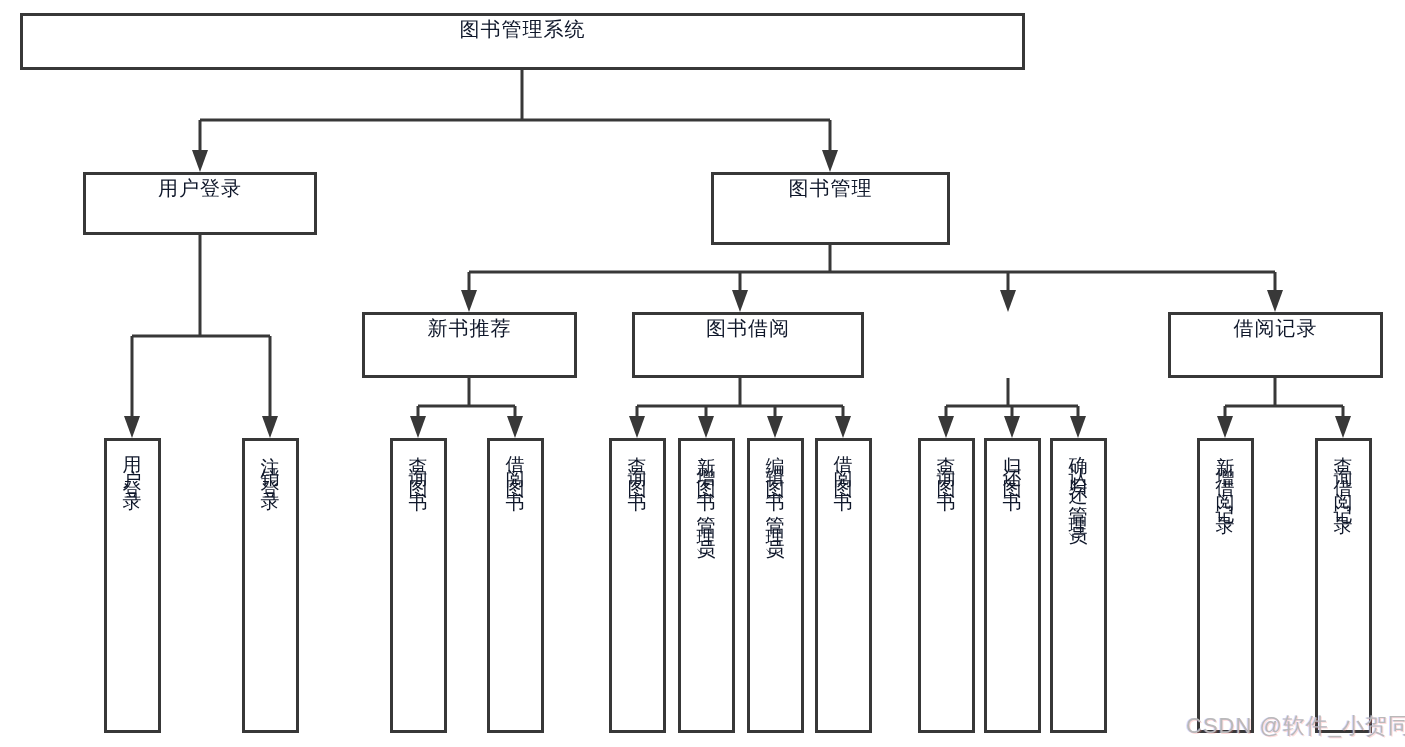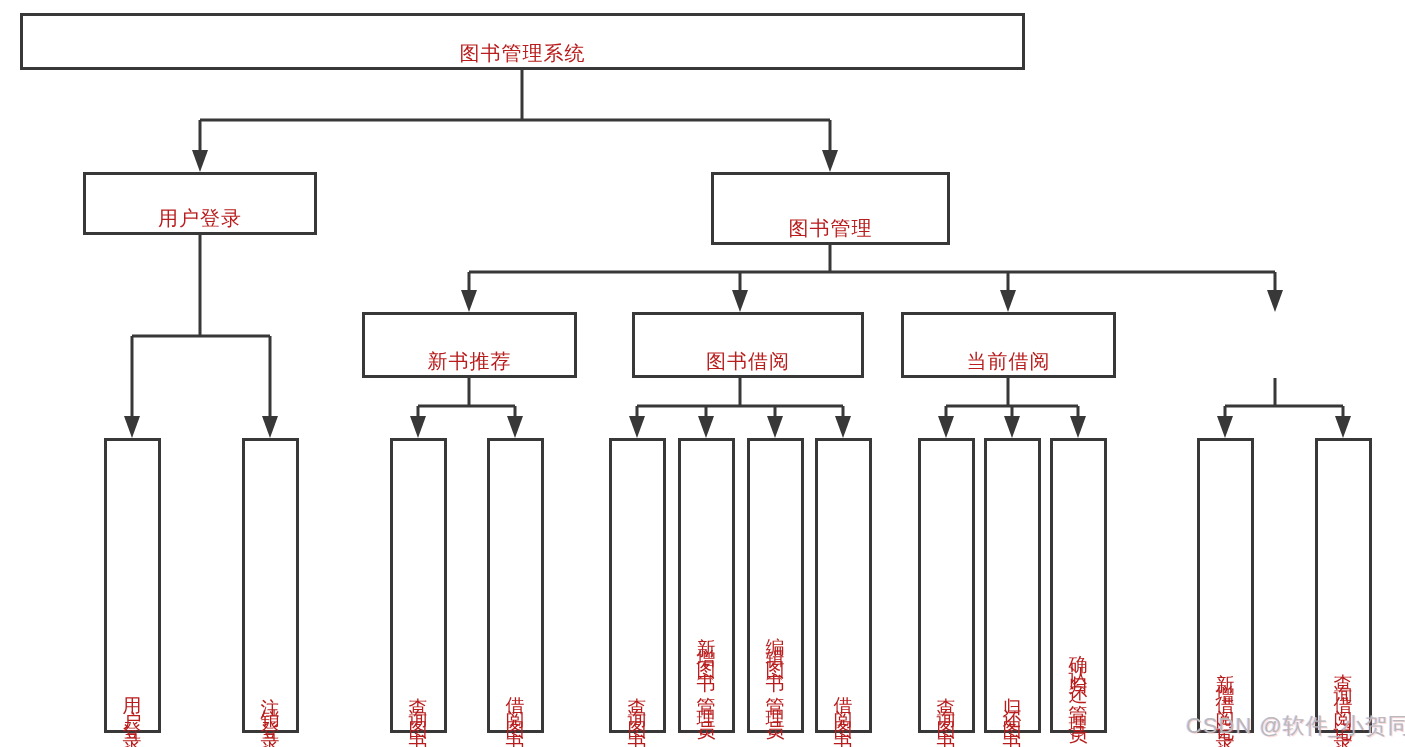--- a/index.html
+++ b/index.html
@@ -10,23 +10,23 @@
     font-family:"Liberation Sans","DejaVu Sans",sans-serif;
     overflow:hidden;
   }
   #connectors{position:absolute;left:0;top:0;z-index:1;}
   .box{
     position:absolute;
     background:#ffffff;
     border:3px solid #383838;
     box-sizing:border-box;
     display:flex;
-    align-items:flex-end;
+    align-items:flex-start;
     justify-content:center;
-    color:#b91c1c;
+    color:#0f172a;
     z-index:2;
   }
   .hbox{font-size:20px;letter-spacing:1px;}
   .vbox{font-size:19px;}
   .vbox .vtext{
     writing-mode:vertical-rl;
     letter-spacing:12px;
     line-height:1;
     display:block;
   }
@@ -96,22 +96,22 @@
   <div class="box hbox" style="left:711px;top:172px;width:239px;height:73px;">
     <span>图书管理</span>
   </div>
 
   <div class="box hbox" style="left:362px;top:312px;width:215px;height:66px;">
     <span>新书推荐</span>
   </div>
   <div class="box hbox" style="left:632px;top:312px;width:232px;height:66px;">
     <span>图书借阅</span>
   </div>
-  <div class="box hbox" style="left:901px;top:312px;width:215px;height:66px;">
-    <span>当前借阅</span>
+  <div class="box hbox" style="left:1168px;top:312px;width:215px;height:66px;">
+    <span>借阅记录</span>
   </div>
 
   <div class="box vbox" style="left:104px;top:438px;width:57px;height:295px;">
     <span class="vtext">用户登录</span>
   </div>
   <div class="box vbox" style="left:242px;top:438px;width:57px;height:295px;">
     <span class="vtext">注销登录</span>
   </div>
 
   <div class="box vbox" style="left:390px;top:438px;width:57px;height:295px;">

